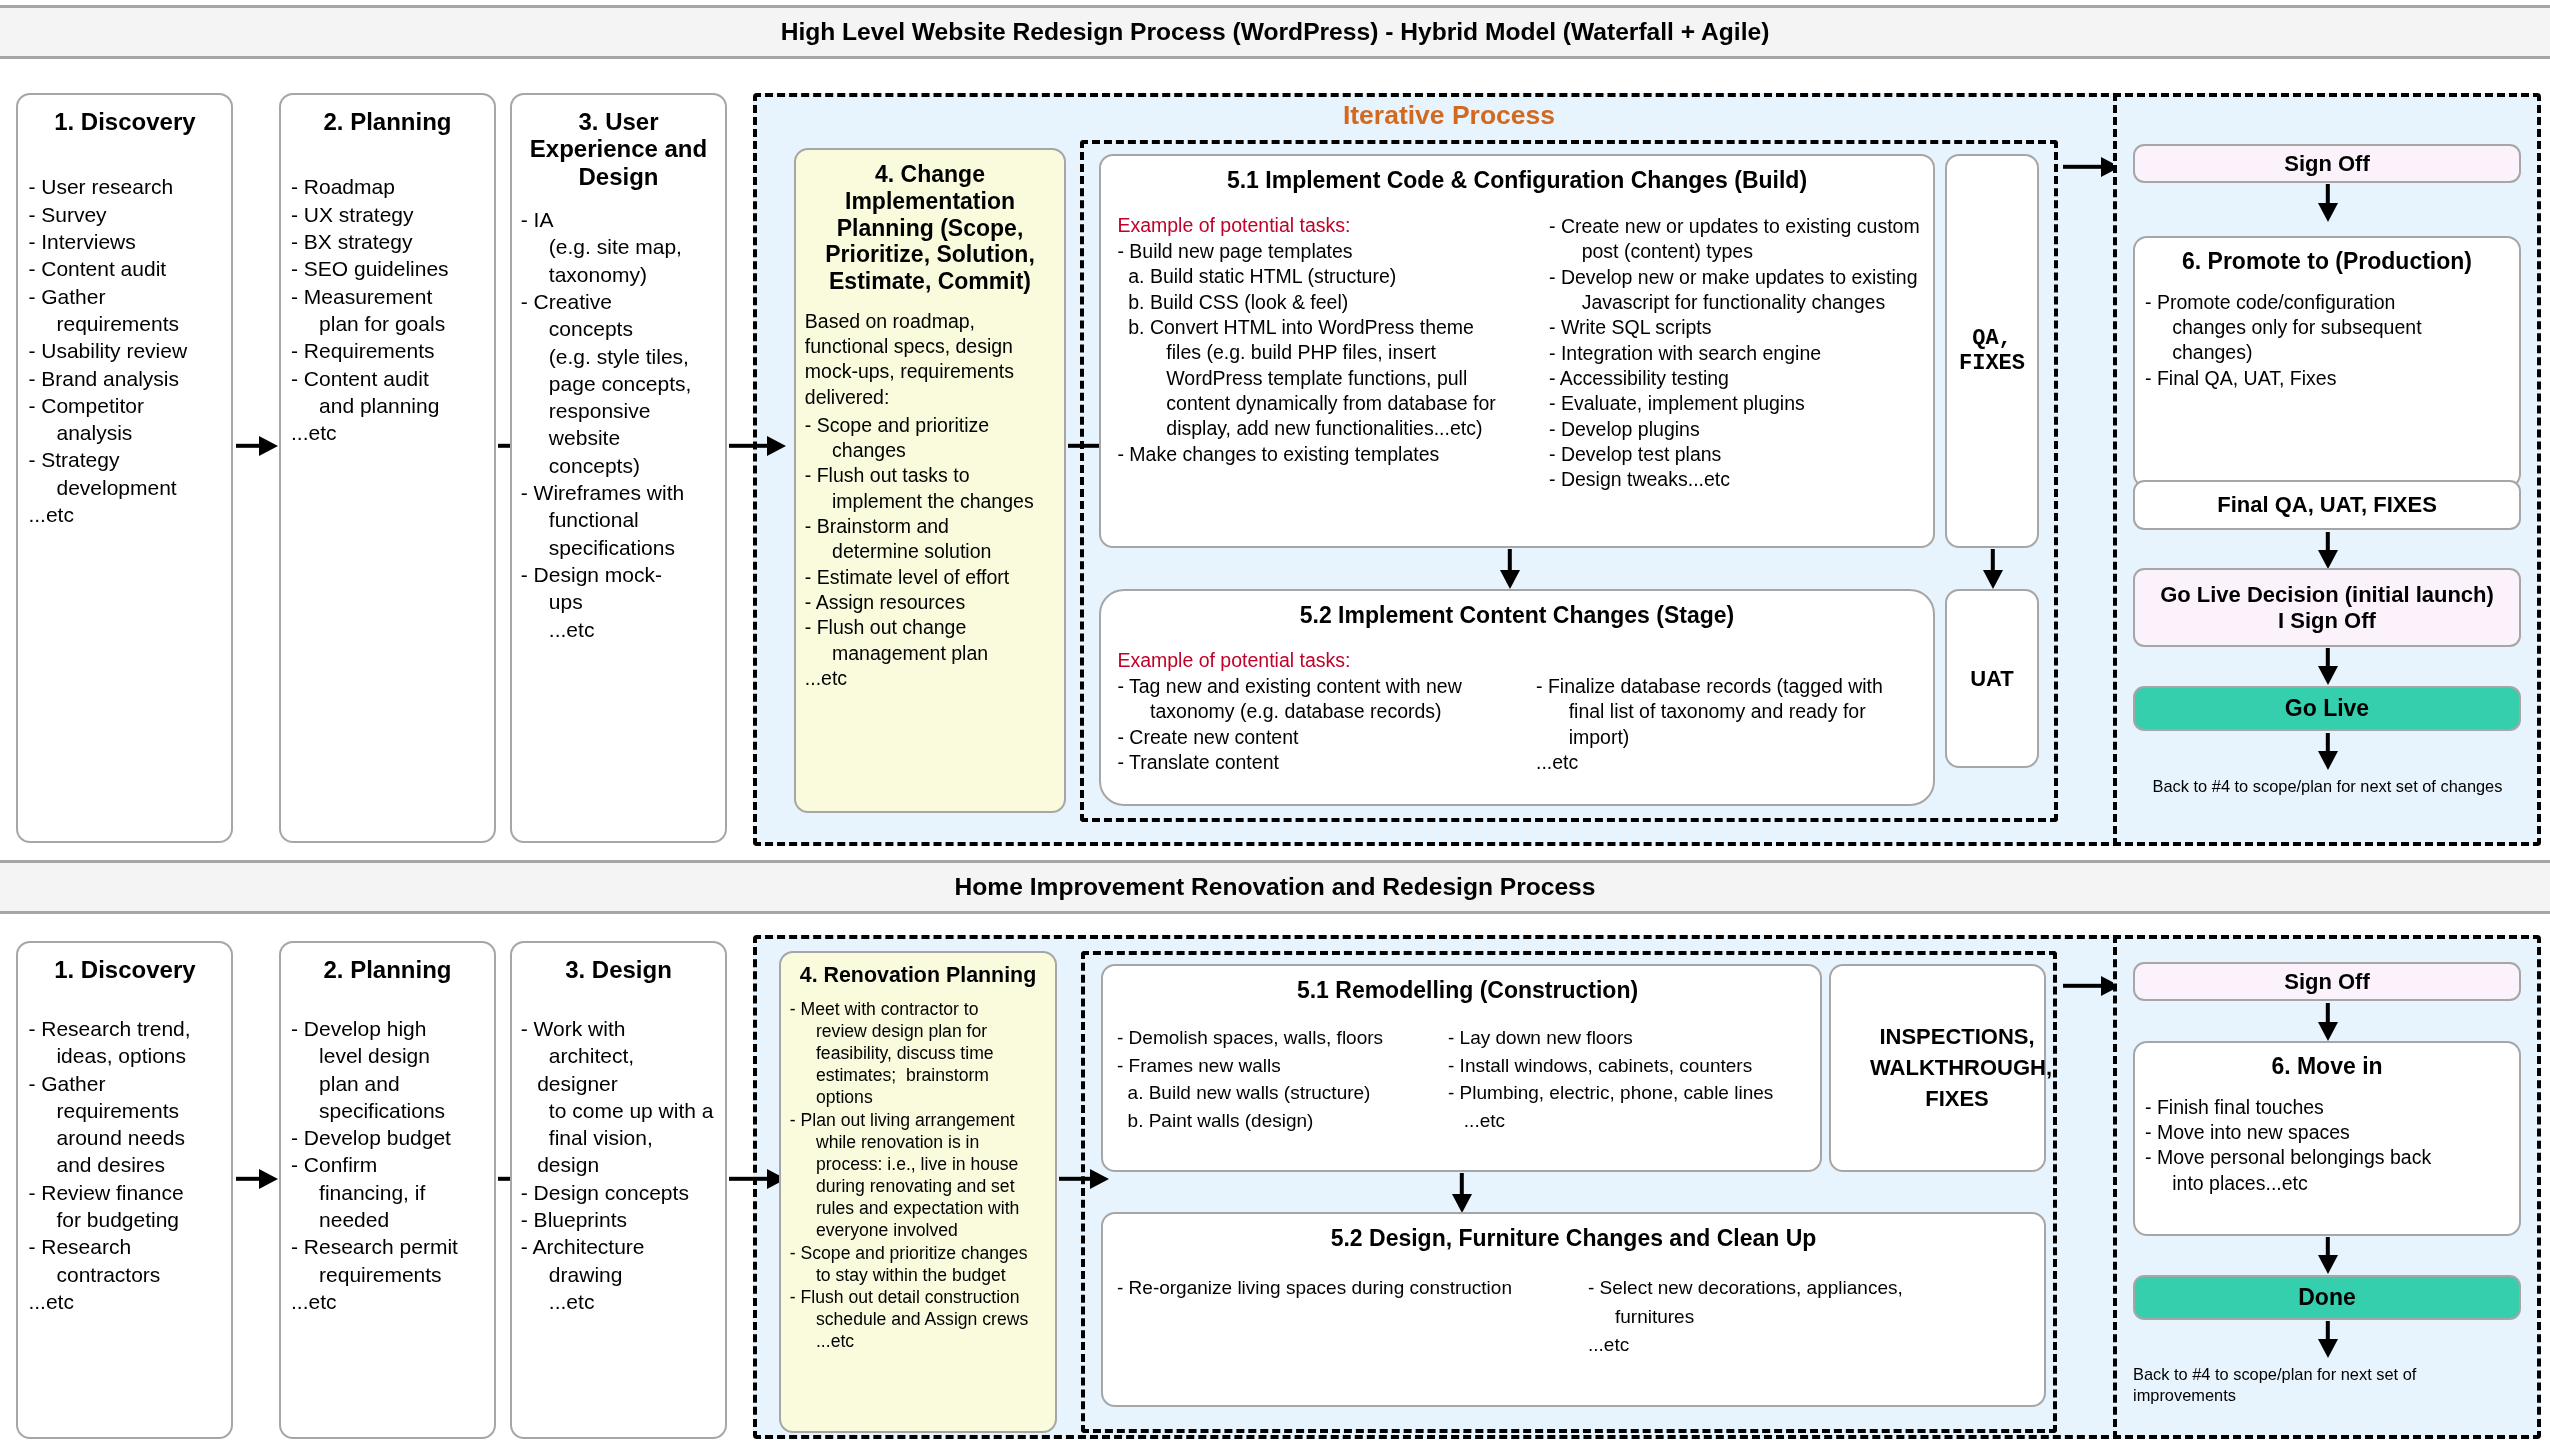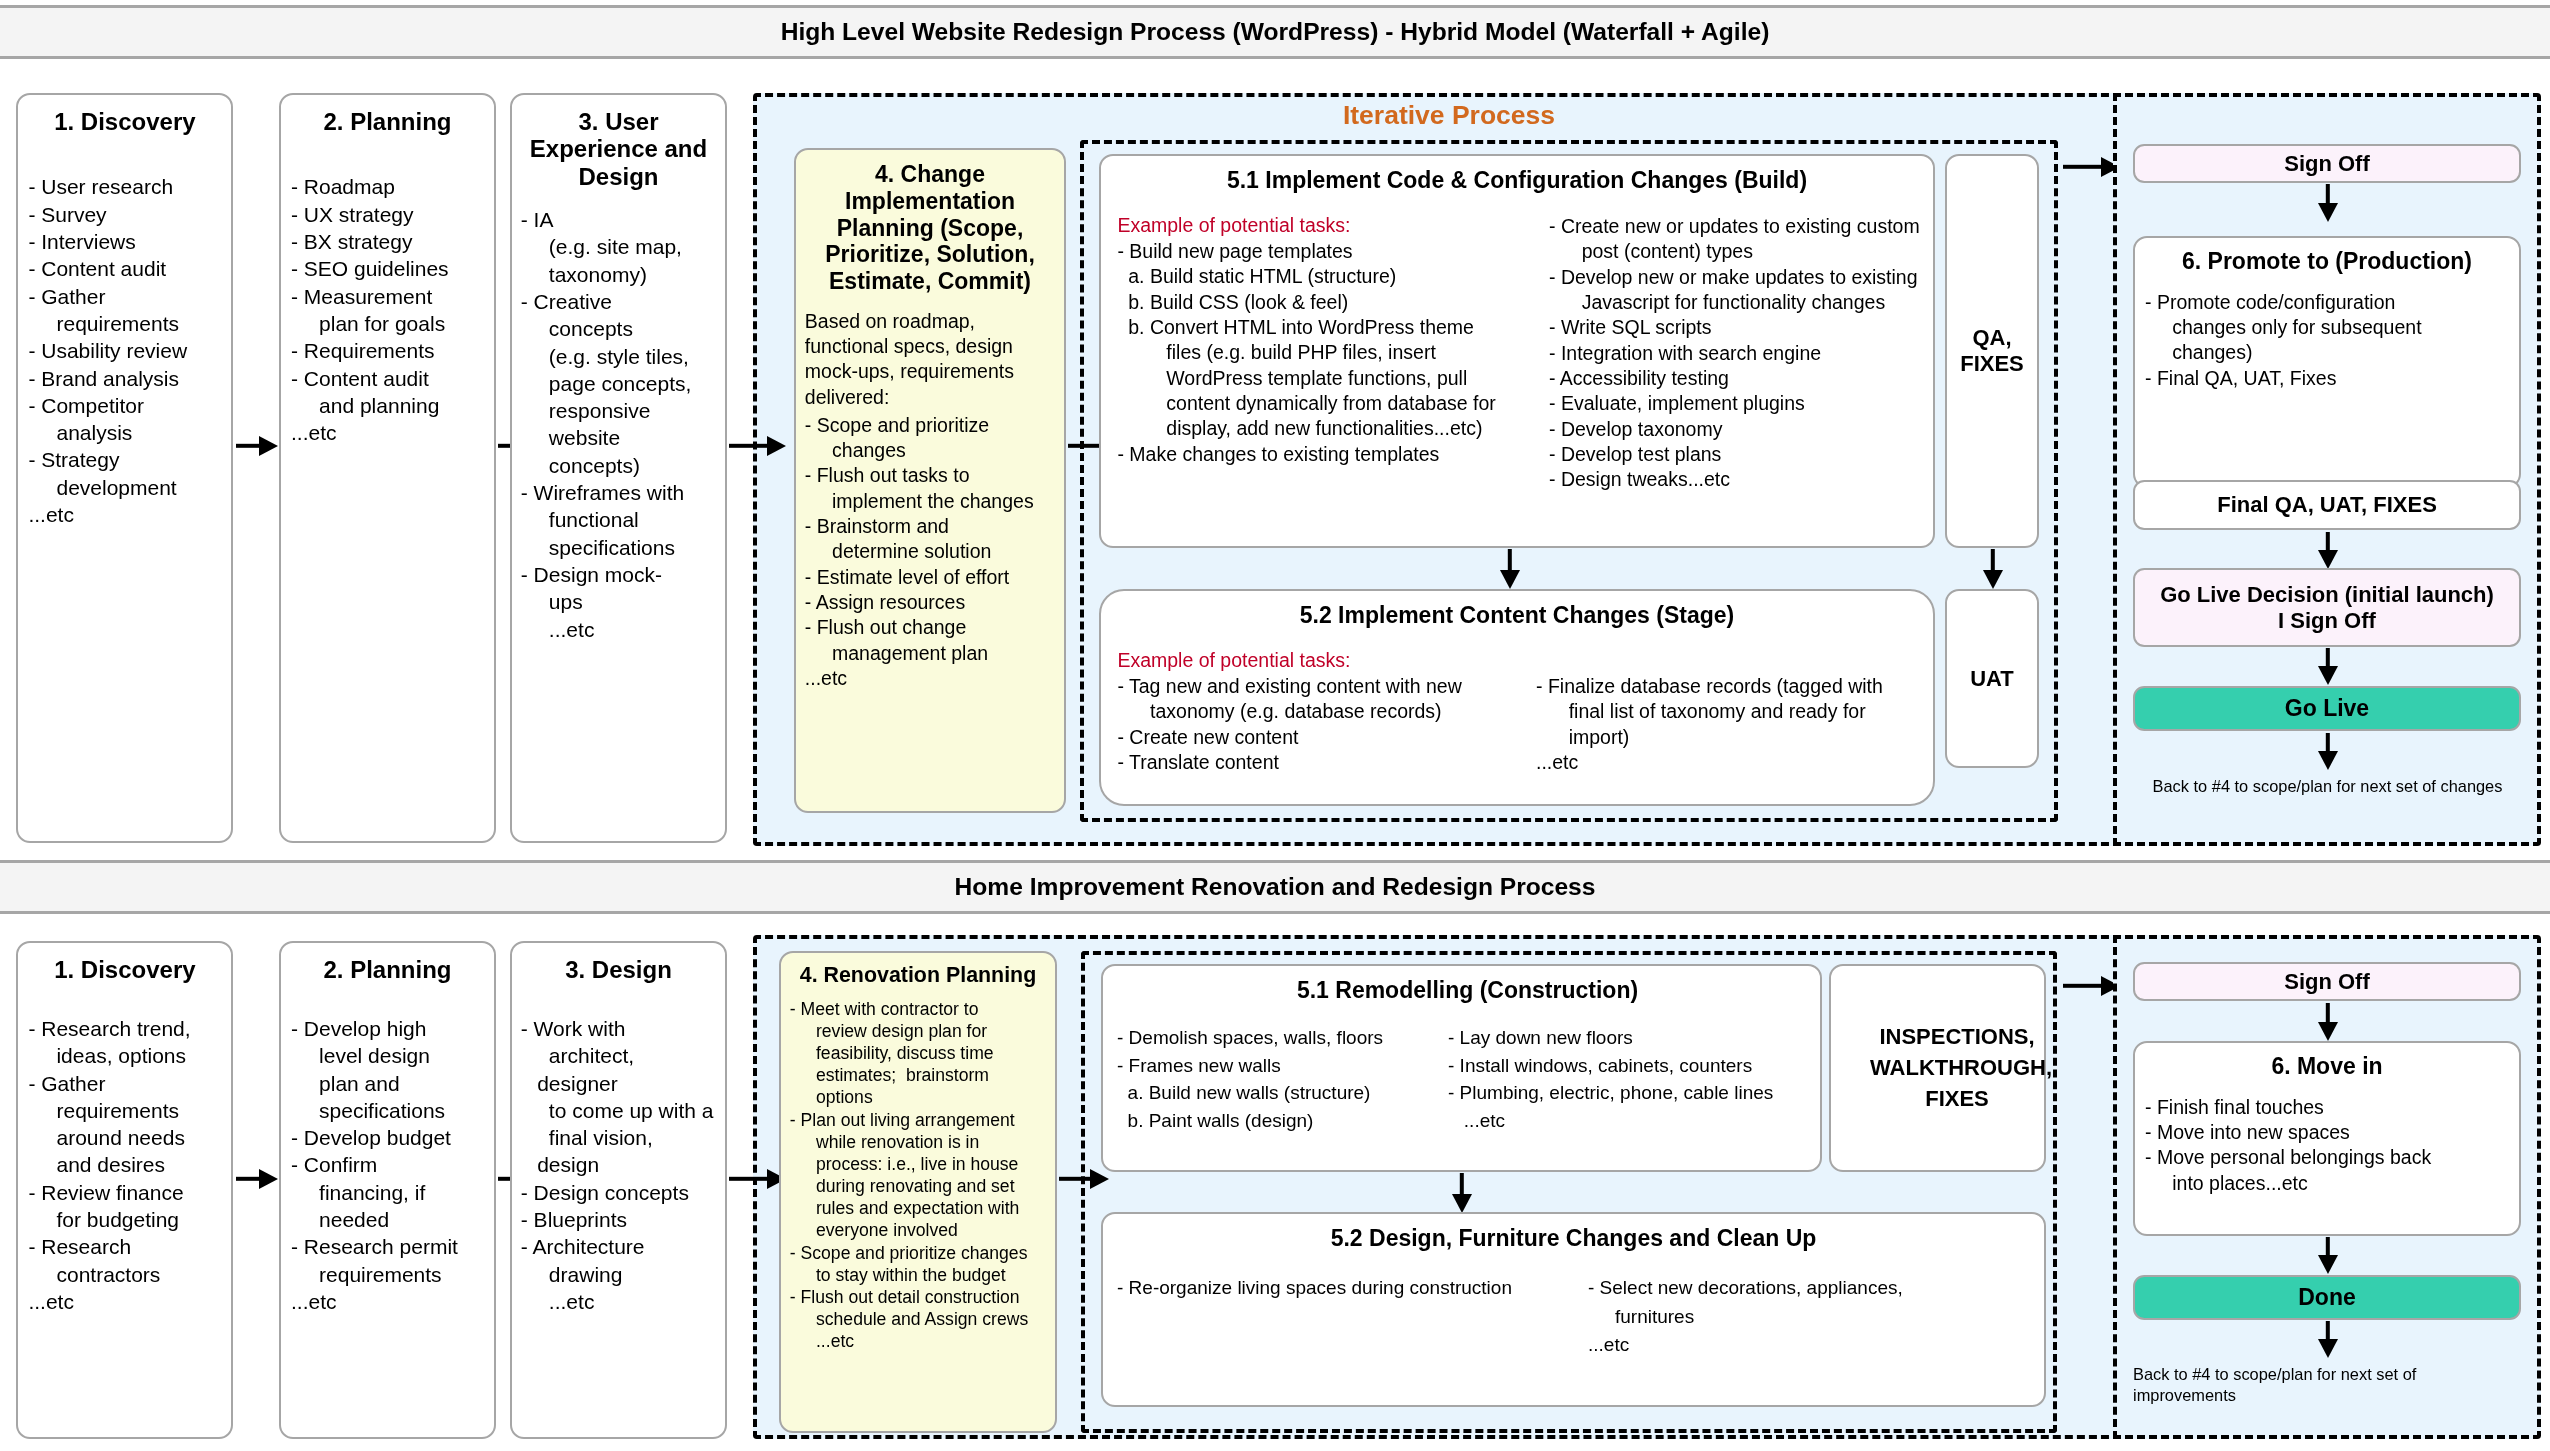--- a/index.html
+++ b/index.html
@@ -202,21 +202,21 @@
   </div>
   <div class="list" style="font-size:19.5px; position:absolute; left:448px; top:58px; width:378px;">
     <div class="hang">- Create new or updates to existing custom
    post (content) types</div>
     <div class="hang">- Develop new or make updates to existing
    Javascript for functionality changes</div>
     <div class="hang">- Write SQL scripts</div>
     <div class="hang">- Integration with search engine</div>
     <div class="hang">- Accessibility testing</div>
     <div class="hang">- Evaluate, implement plugins</div>
-    <div class="hang">- Develop taxonomy</div>
+    <div class="hang">- Develop plugins</div>
     <div class="hang">- Develop test plans</div>
     <div class="hang">- Design tweaks...etc</div>
   </div>
 </div>
 
 <div class="arr-d" style="left:1499px; top:549px; width:21.4px; height:40px;">
   <div class="shaft" style="height:25px;"></div>
     <div class="head"></div>
 </div>
 
@@ -231,21 +231,21 @@
   </div>
   <div class="list" style="font-size:19.5px; position:absolute; left:435px; top:83px; width:378px;">
     <div class="hang">- Finalize database records (tagged with
    final list of taxonomy and ready for
    import)</div>
     <div class="hang">...etc</div>
   </div>
 </div>
 
 <div class="card" style="position:absolute; left:1945px; top:154px; width:94px; height:394px;">
-  <div style="font-size:22px; font-weight:bold; text-align:center; position:absolute; top:50%; left:0; right:0; transform:translateY(-50%); white-space:pre-line;">QA,
+  <div style="font-size:22px; font-weight:bold; text-align:center; position:absolute; top:50%; left:0; right:0; transform:translateY(-50%); white-space:pre-line;font-family:Liberation Mono, monospace;">QA,
 FIXES</div>
 </div>
 <div class="arr-d" style="left:1982px; top:549px; width:21.4px; height:40px;">
   <div class="shaft" style="height:25px;"></div>
     <div class="head"></div>
 </div>
 <div class="card" style="position:absolute; left:1945px; top:589px; width:94px; height:179px;">
   <div style="font-size:22px; font-weight:bold; text-align:center; position:absolute; top:50%; left:0; right:0; transform:translateY(-50%); white-space:pre-line;">UAT</div>
 </div>
 

